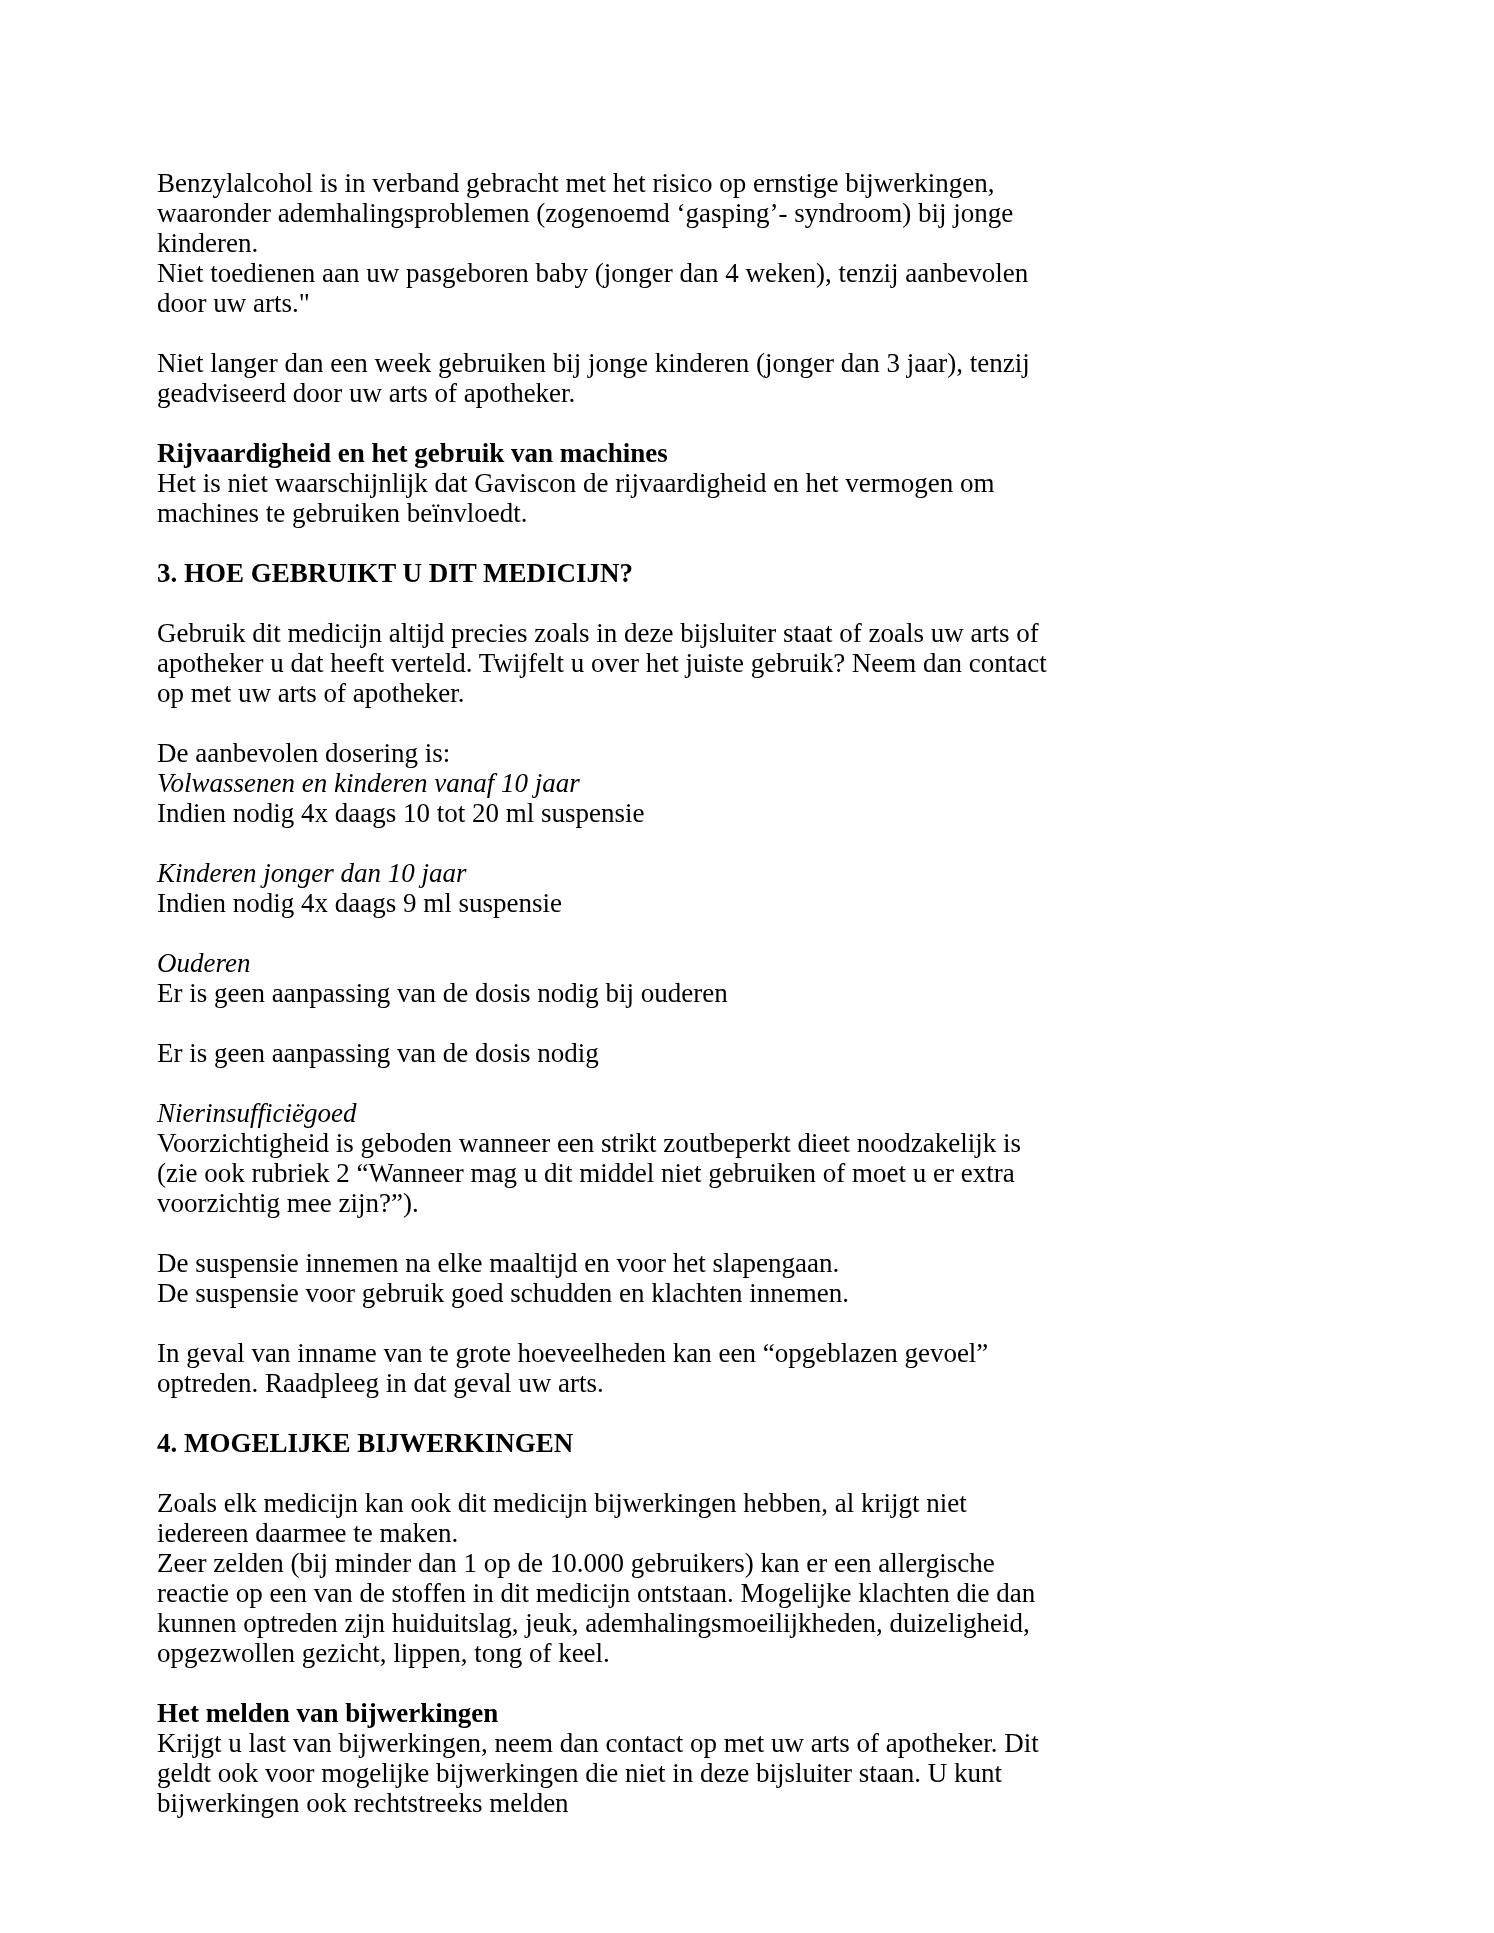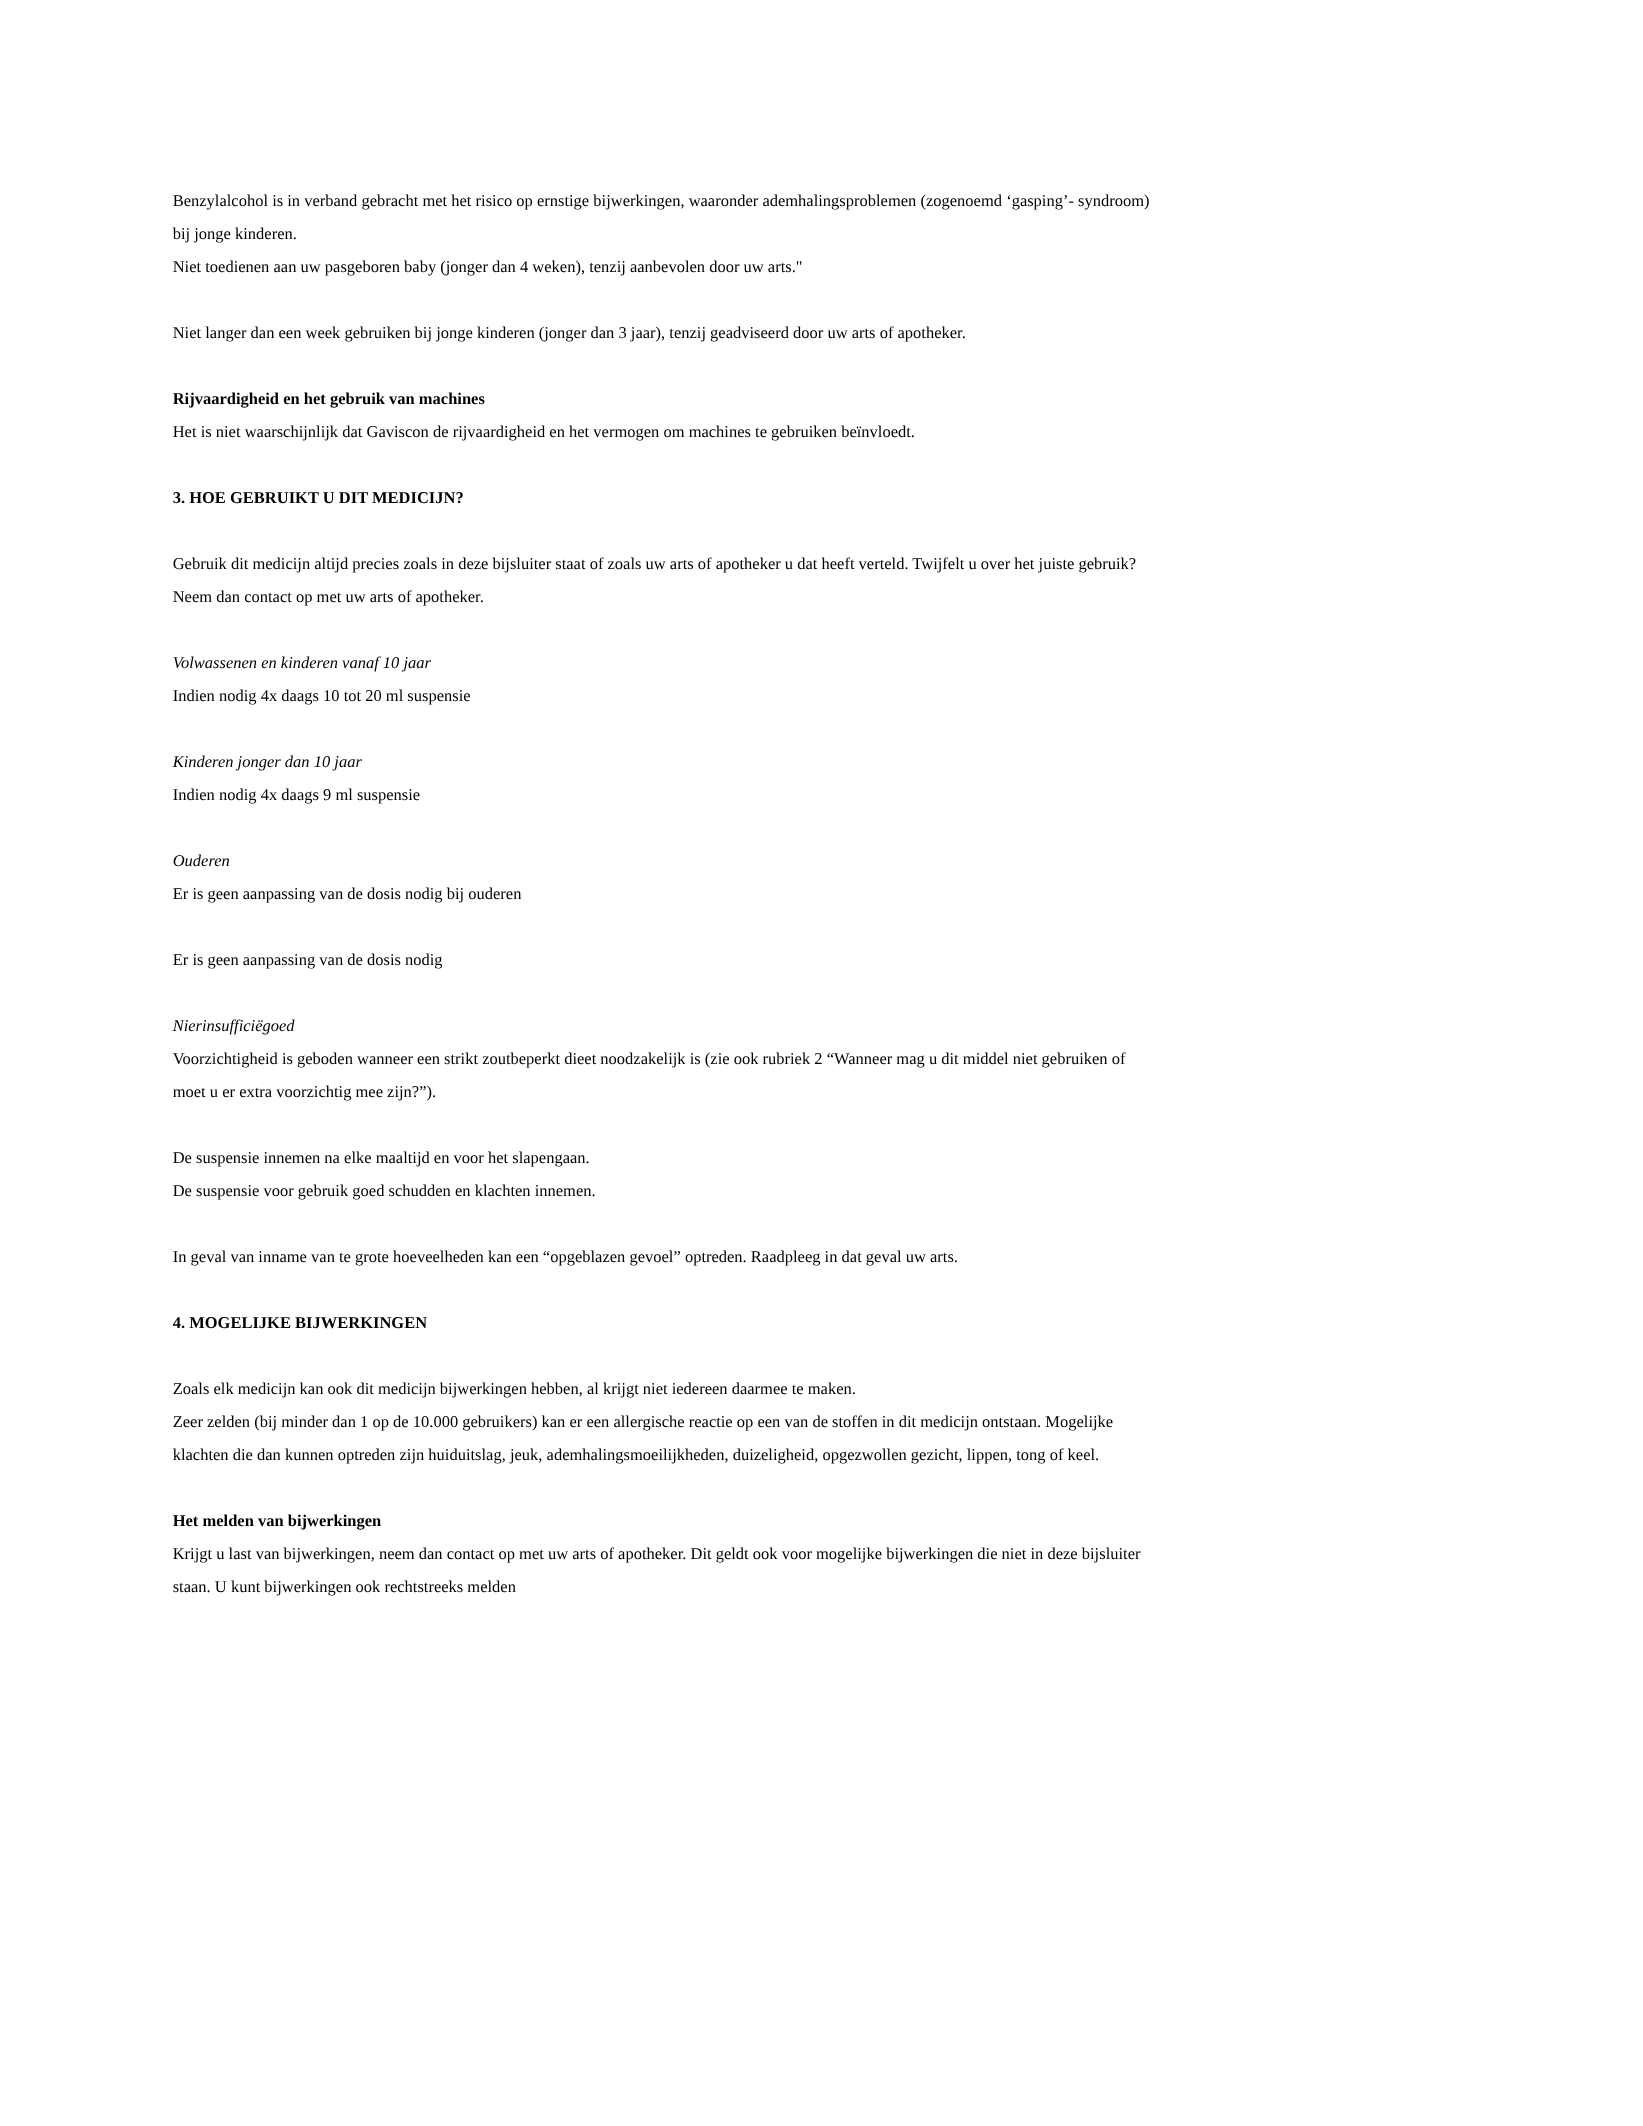--- a/index.html
+++ b/index.html
@@ -16,21 +16,21 @@
     margin: 0 auto;
     overflow: hidden;
     box-sizing: border-box;
   }
   .content {
     position: absolute;
     left: 157px;
     top: 168px;
     width: 892px;
     font-family: "Liberation Serif", "DejaVu Serif", serif;
-    font-size: 15px;
+    font-size: 27px;
     line-height: 30px;
     color: #000000;
     text-align: left;
     -webkit-font-smoothing: antialiased;
   }
   .para {
     margin: 0 0 30px 0;
   }
   .para.tight {
     margin-bottom: 0;
@@ -73,20 +73,21 @@
       <span class="line">Het is niet waarschijnlijk dat Gaviscon de rijvaardigheid en het vermogen om machines te gebruiken beïnvloedt.</span>
     </div>
 
     <div class="section-head">3. HOE GEBRUIKT U DIT MEDICIJN?</div>
 
     <div class="para">
       <span class="line">Gebruik dit medicijn altijd precies zoals in deze bijsluiter staat of zoals uw arts of apotheker u dat heeft verteld. Twijfelt u over het juiste gebruik? Neem dan contact op met uw arts of apotheker.</span>
     </div>
 
     <div class="para">
+      <span class="line">De aanbevolen dosering is:</span>
       <span class="ital">Volwassenen en kinderen vanaf 10 jaar</span>
       <span class="line">Indien nodig 4x daags 10 tot 20 ml suspensie</span>
     </div>
 
     <div class="para">
       <span class="ital">Kinderen jonger dan 10 jaar</span>
       <span class="line">Indien nodig 4x daags 9 ml suspensie</span>
     </div>
 
     <div class="para">

